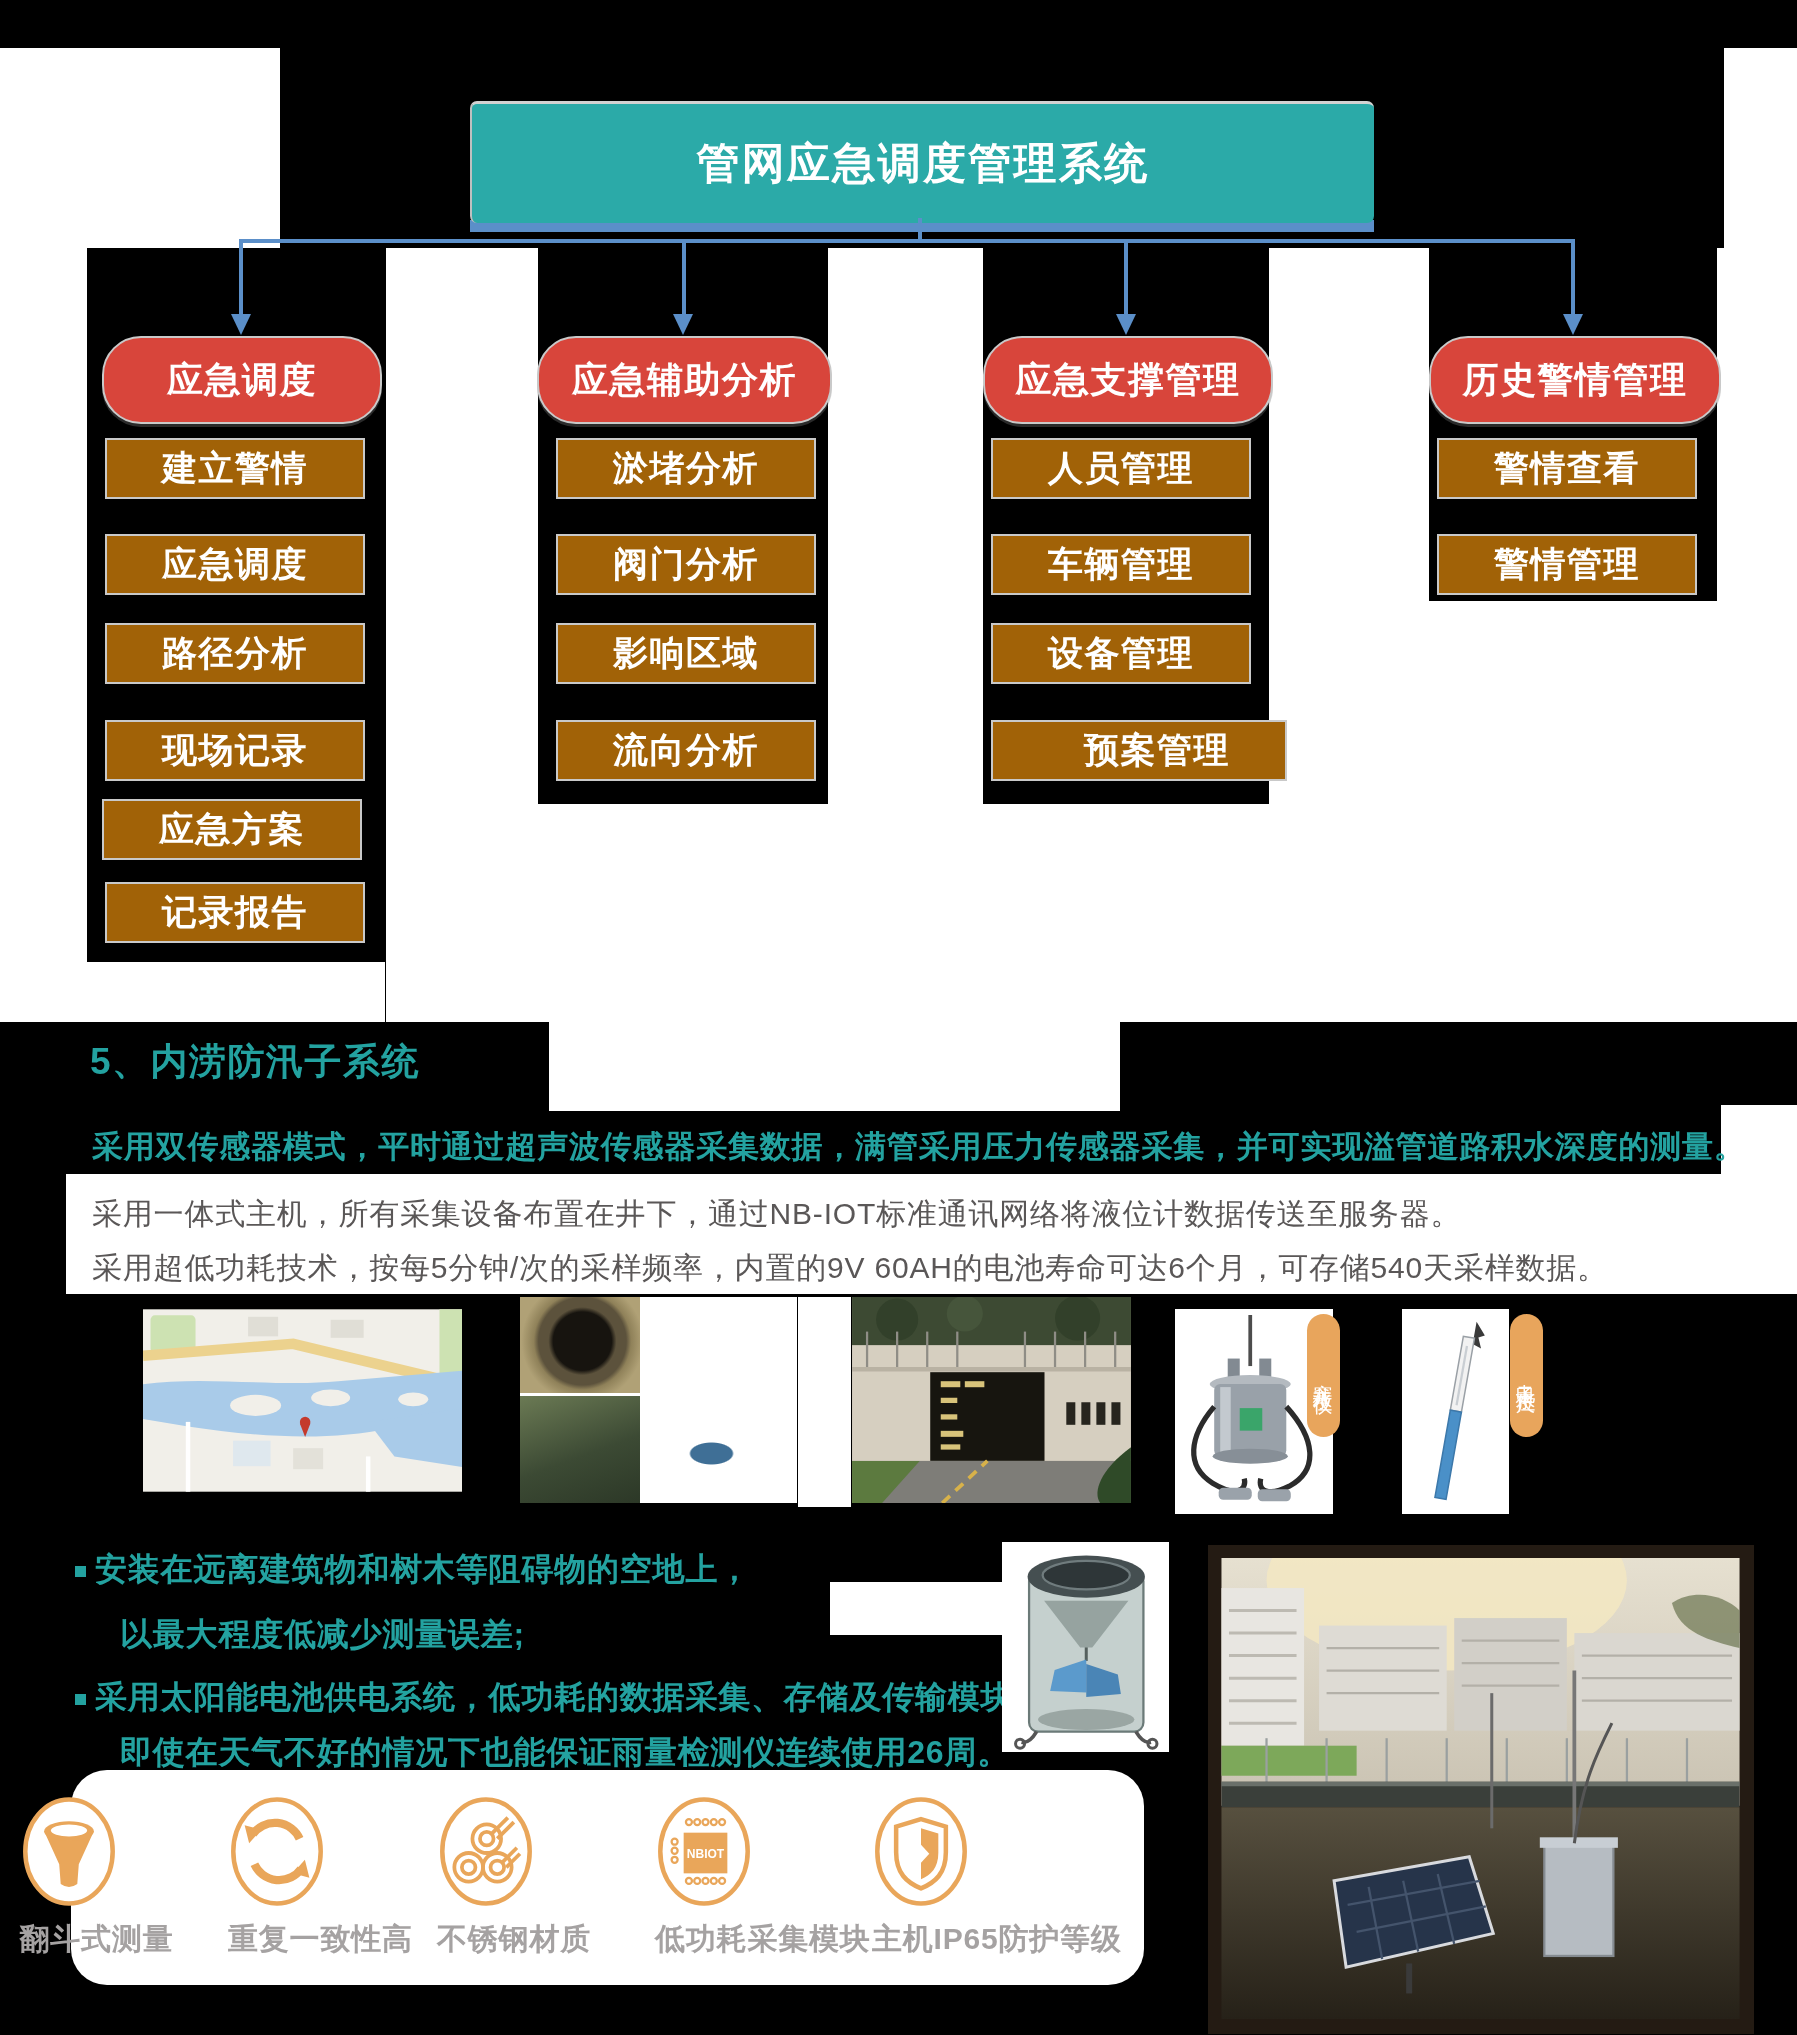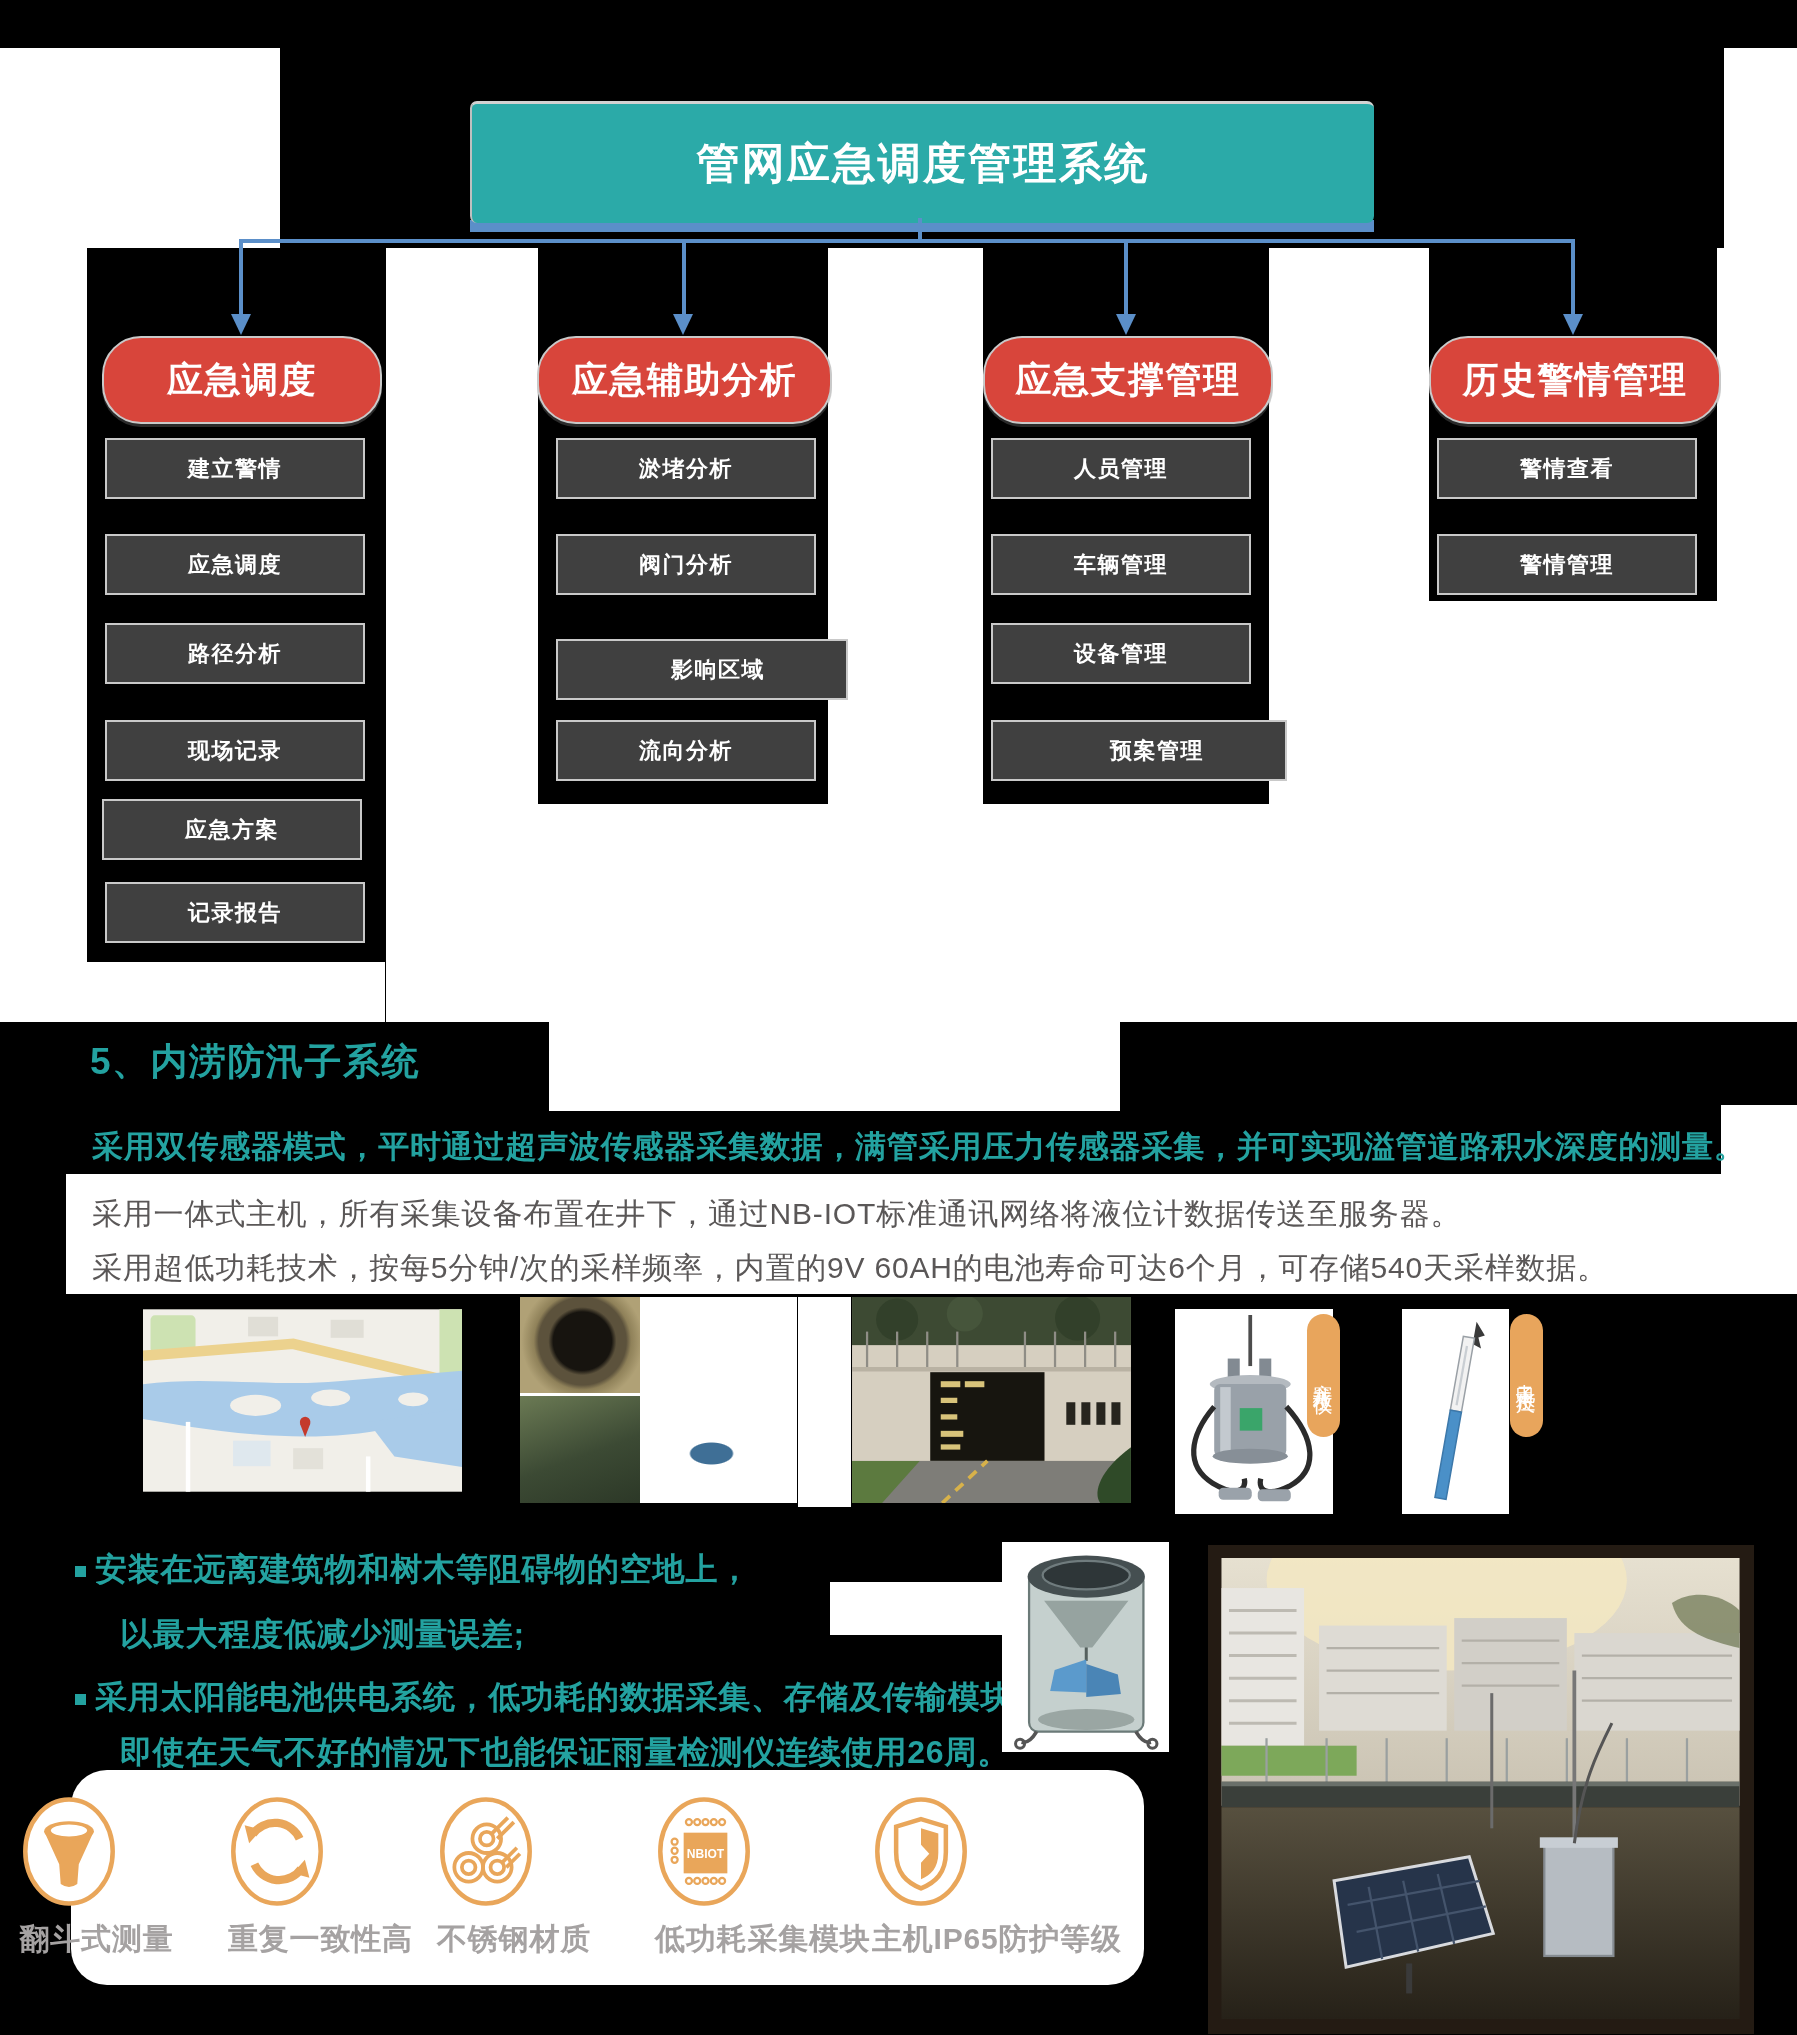--- a/index.html
+++ b/index.html
@@ -17,23 +17,23 @@
 
   .conn{position:absolute;background:#5b8fc9;}
   .arrow-down{position:absolute;width:0;height:0;
     border-left:10.5px solid transparent;border-right:10.5px solid transparent;
     border-top:21px solid #5b8fc9;}
 
   .hdr{position:absolute;height:84px;background:#d8453b;border:2.3px solid #c9c9c9;
     border-radius:39px;display:flex;align-items:center;justify-content:center;
     color:#fff;font-size:36px;font-weight:bold;letter-spacing:1.5px;
     box-shadow:0 3px 0 rgba(120,120,120,.35);}
-  .itm{position:absolute;width:256px;height:57px;background:#404040;border:2.3px solid #c9c9c9;
+  .itm{position:absolute;width:256px;height:57px;background:#a16207;border:2.3px solid #c9c9c9;
     display:flex;align-items:center;justify-content:center;
-    color:#fff;font-size:22px;font-weight:bold;letter-spacing:1.5px;}
+    color:#fff;font-size:35px;font-weight:bold;letter-spacing:1.5px;}
 
   
   .sec-title{position:absolute;left:90px;top:1037px;color:#23a2a0;
     font-size:37px;font-weight:bold;letter-spacing:1.5px;white-space:nowrap;}
   .para{position:absolute;left:92px;white-space:nowrap;letter-spacing:0.8px;}
   .para.teal{color:#23a2a0;font-size:31px;font-weight:bold;}
   .para.gray{color:#5a5757;font-size:30px;}
 
   .bullet-line{position:absolute;color:#23a2a0;font-size:32px;font-weight:bold;
     white-space:nowrap;letter-spacing:0.8px;}
@@ -123,21 +123,21 @@
 <div class="itm" style="left:105px;top:882px;">
     <span>记录报告</span>
   </div>
 
 <div class="itm" style="left:556px;top:438px;">
     <span>淤堵分析</span>
   </div>
 <div class="itm" style="left:556px;top:534px;">
     <span>阀门分析</span>
   </div>
-<div class="itm" style="left:556px;top:639px;padding-left:32px;">
+<div class="itm" style="left:556px;top:623px;">
     <span>影响区域</span>
   </div>
 <div class="itm" style="left:556px;top:720px;">
     <span>流向分析</span>
   </div>
 
 <div class="itm" style="left:991px;top:438px;">
     <span>人员管理</span>
   </div>
 <div class="itm" style="left:991px;top:534px;">

